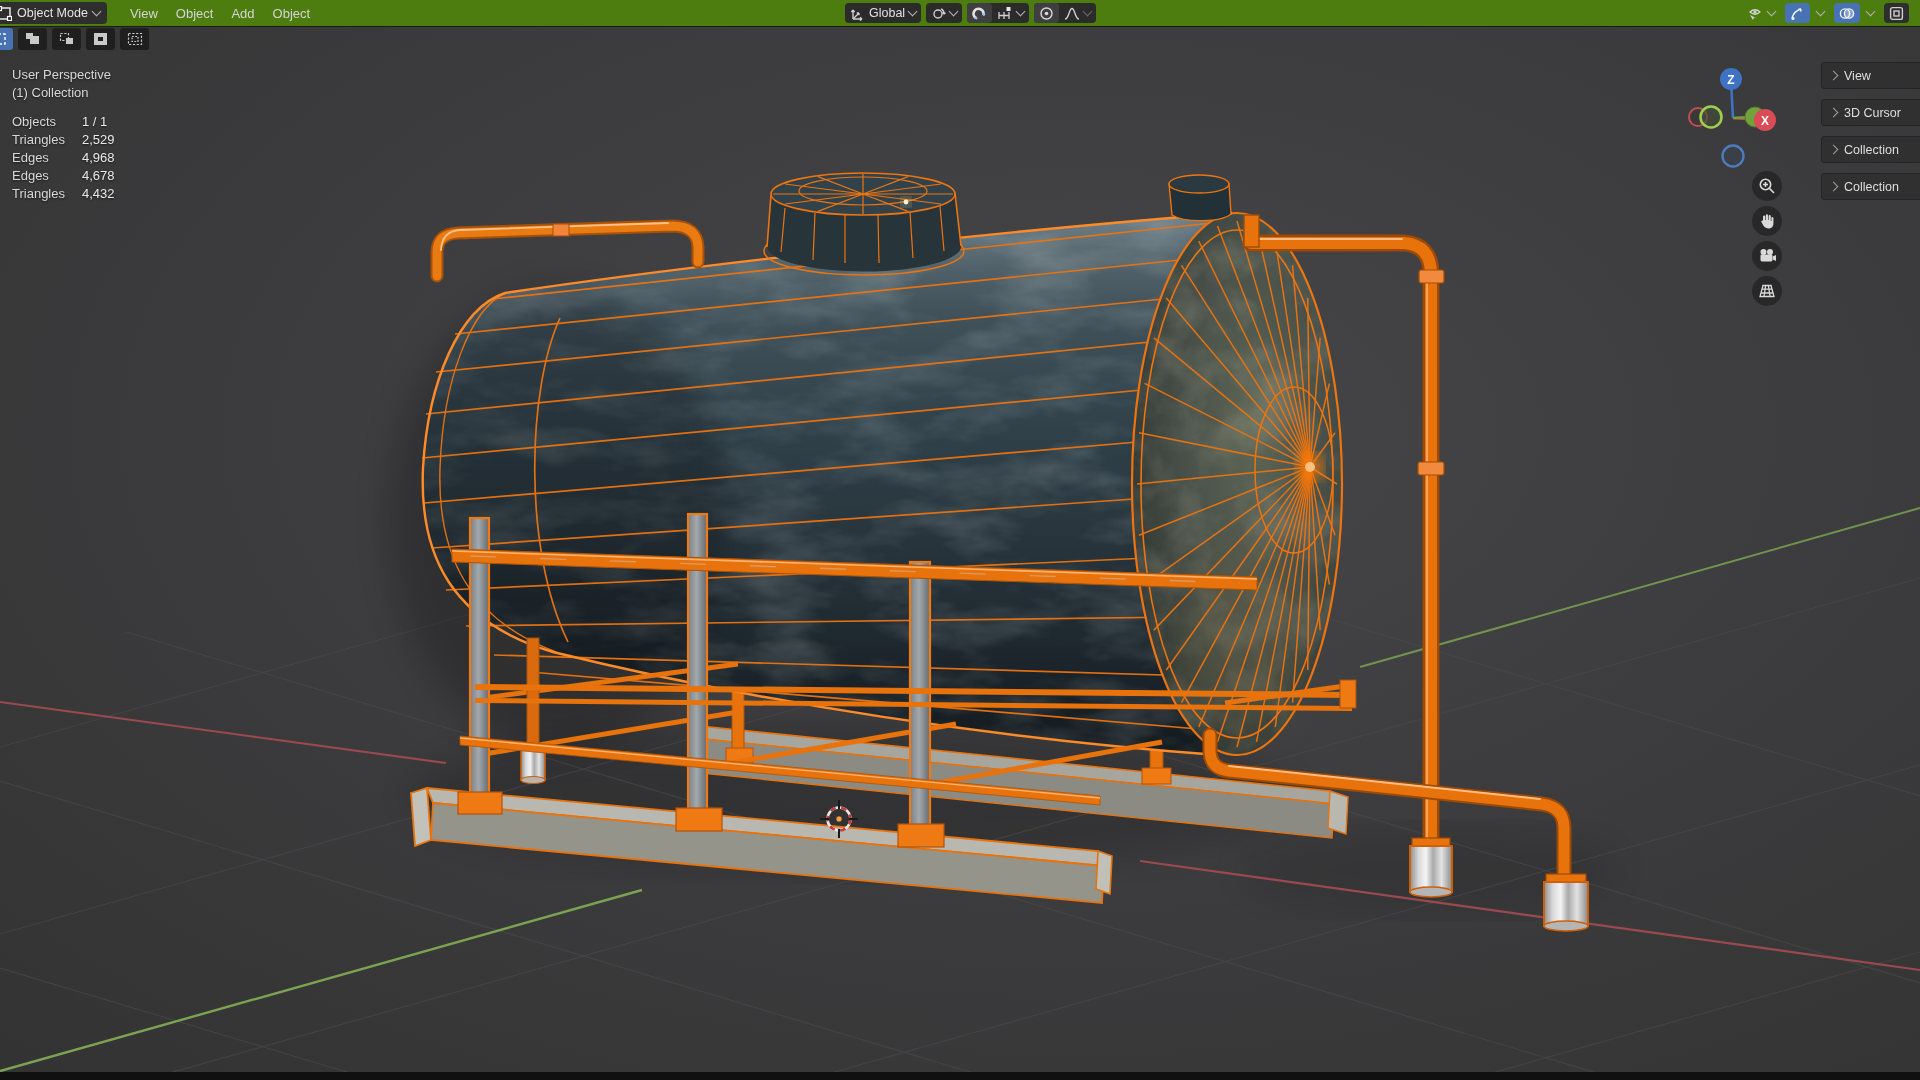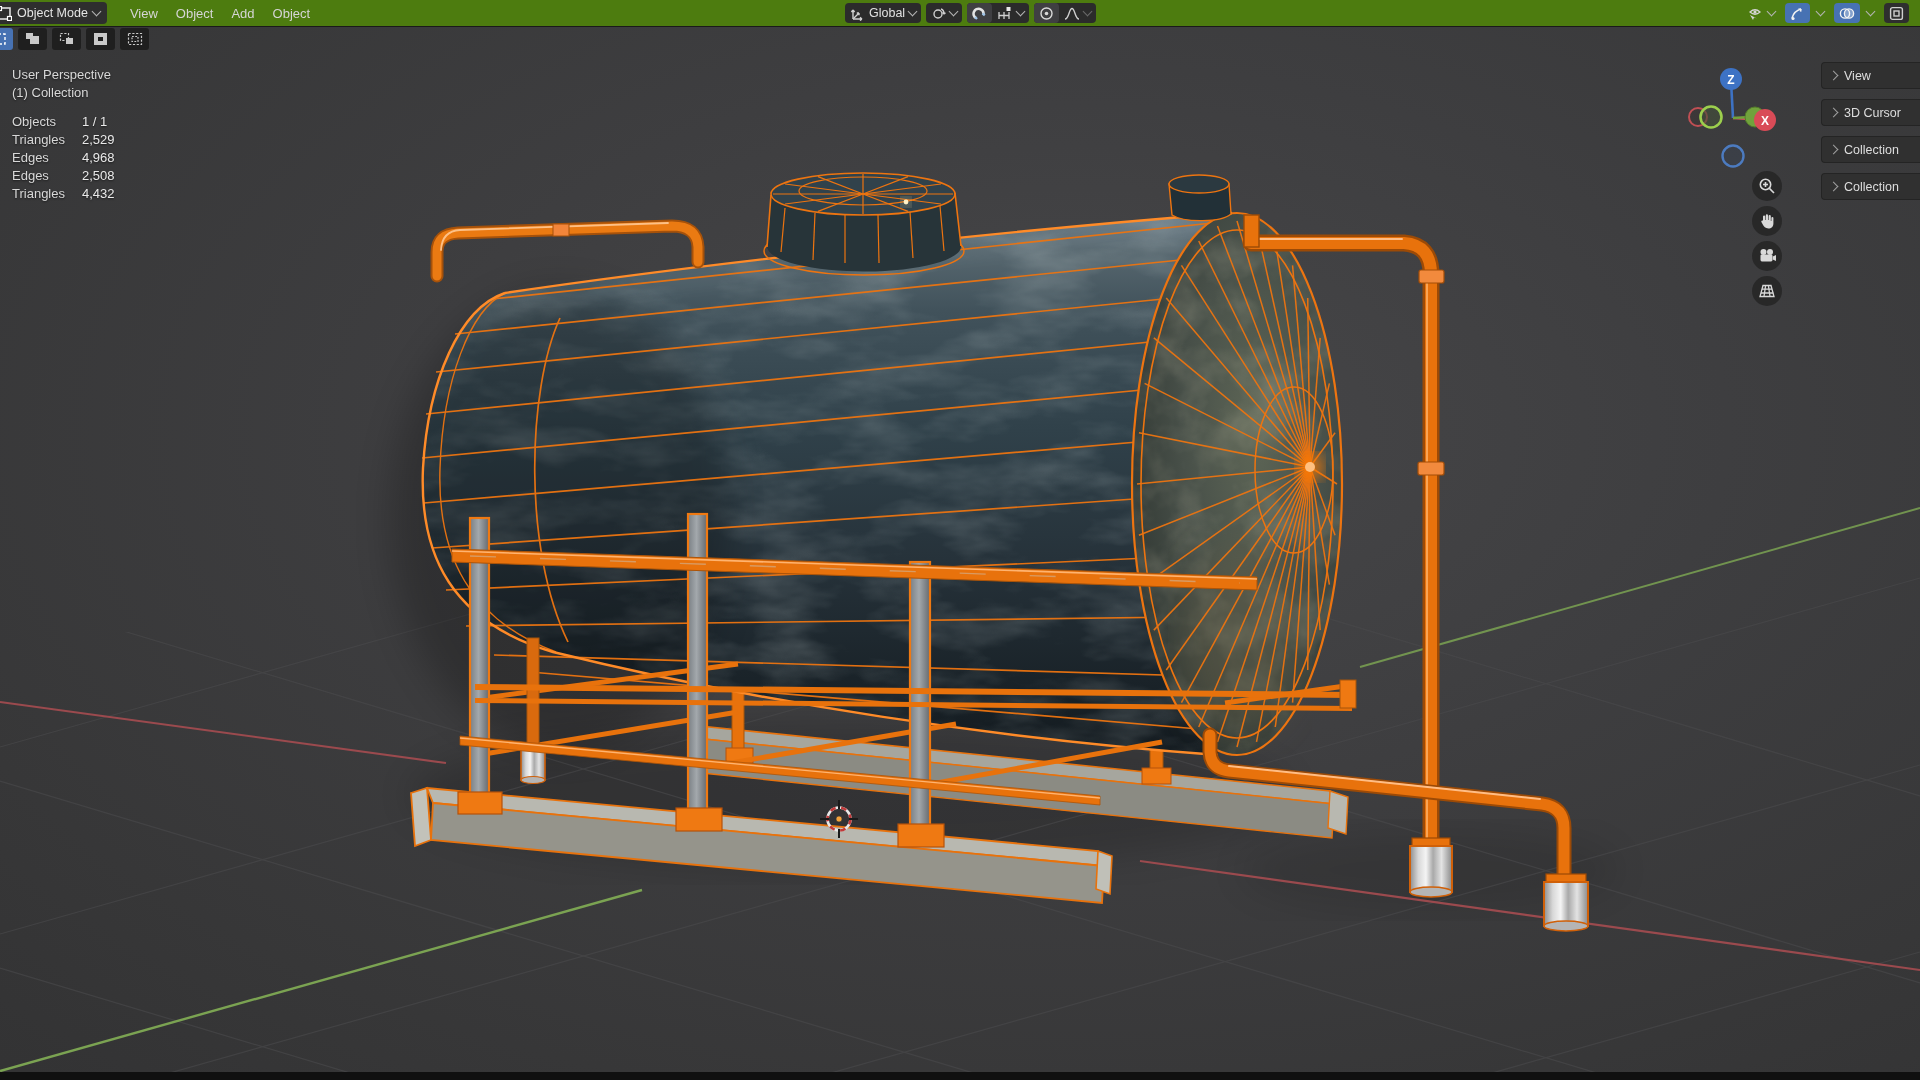--- a/index.html
+++ b/index.html
@@ -519,21 +519,21 @@
   <div class="row">
     <span class="lbl">Triangles</span>
       <span class="val">2,529</span>
     </div>
   <div class="row">
     <span class="lbl">Edges</span>
       <span class="val">4,968</span>
     </div>
   <div class="row">
     <span class="lbl">Edges</span>
-      <span class="val">2,508</span>
+      <span class="val">4,678</span>
     </div>
   <div class="row">
     <span class="lbl">Triangles</span>
       <span class="val">4,432</span>
     </div>
 </div>
 
 <svg id="gizmo" width="120" height="125" viewBox="0 0 120 125">
   <line x1="51" y1="29" x2="53" y2="66" stroke="#3d72c4" stroke-width="2.6"></line>
   <line x1="53" y1="66" x2="83" y2="68" stroke="#c5555c" stroke-width="2.6"></line>

